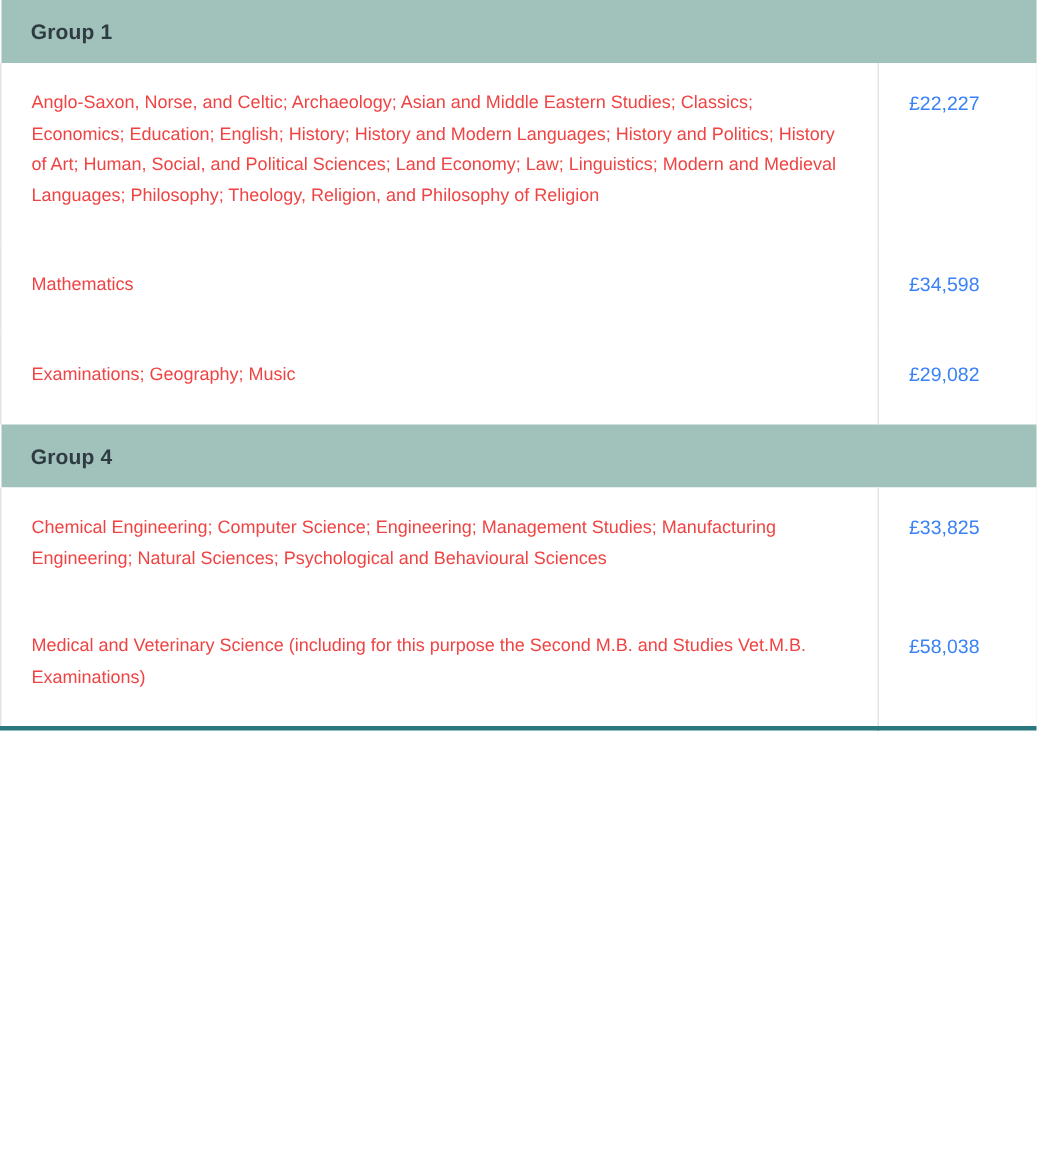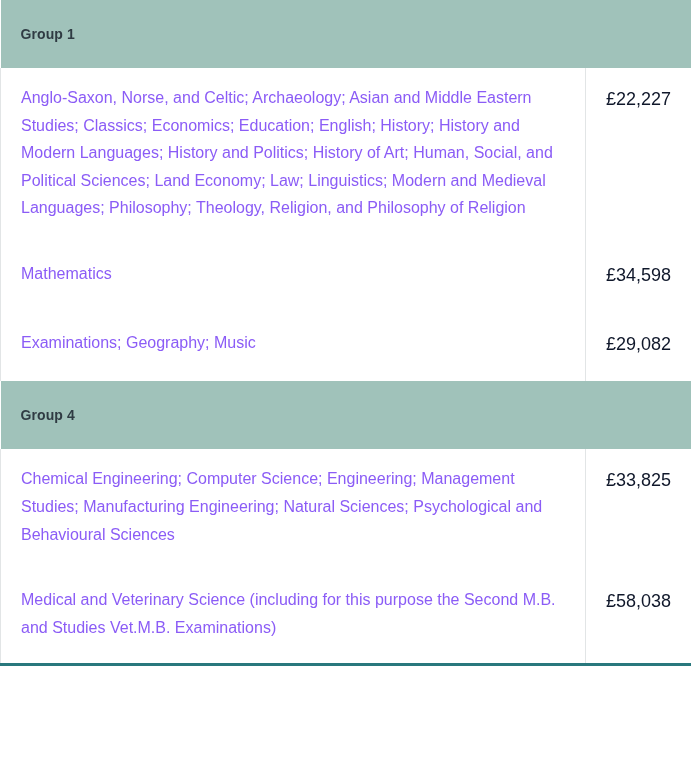--- a/index.html
+++ b/index.html
@@ -24,21 +24,21 @@
   .fees-table col.col-subjects { width: 585px; }
   .fees-table col.col-fee { width: 106px; }
 
   
   tr.group-header-row > td {
     background: #a0c2ba;
     padding: 0;
     border: 0;
   }
   .group-header-band {
-    height: 68px;
+    height: 42px;
     display: flex;
     align-items: center;
     padding-left: 20px;
     box-sizing: border-box;
   }
   .group-header-label {
     font-size: 14px;
     font-weight: bold;
     color: #2f3b43;
     letter-spacing: 0.1px;
@@ -56,29 +56,29 @@
     padding: 16px 18px 22px 20px;
     border-left: 1px solid #dfe3e4;
     border-right: 1px solid #e6e9ea;
   }
   td.fee-cell {
     padding: 16px 10px 22px 20px;
     border-left: 1px solid #e6e9ea;
     border-right: 1px solid #dfe3e4;
   }
   .subjects-text {
-    font-size: 16px;
+    font-size: 12px;
     line-height: 1.72;
-    color: #8b5cf6;
+    color: #ef4444;
     text-align: center;
   }
   .fee-text {
-    font-size: 18px;
+    font-size: 13px;
     line-height: 1.72;
-    color: #0f172a;
+    color: #3b82f6;
     white-space: nowrap;
   }
 </style>
 </head>
 <body>
 
 <table class="fees-table">
   <colgroup>
     <col class="col-subjects">
     <col class="col-fee">

